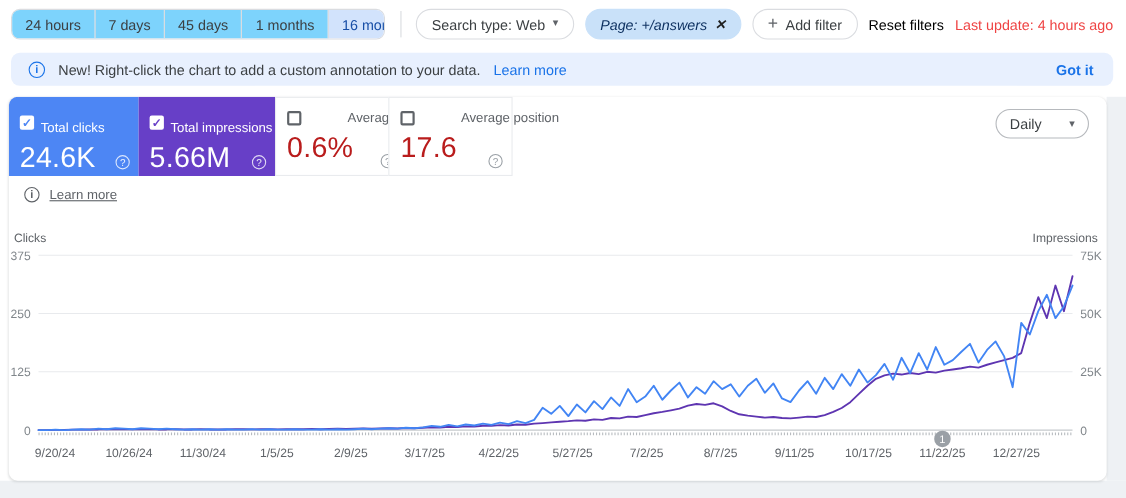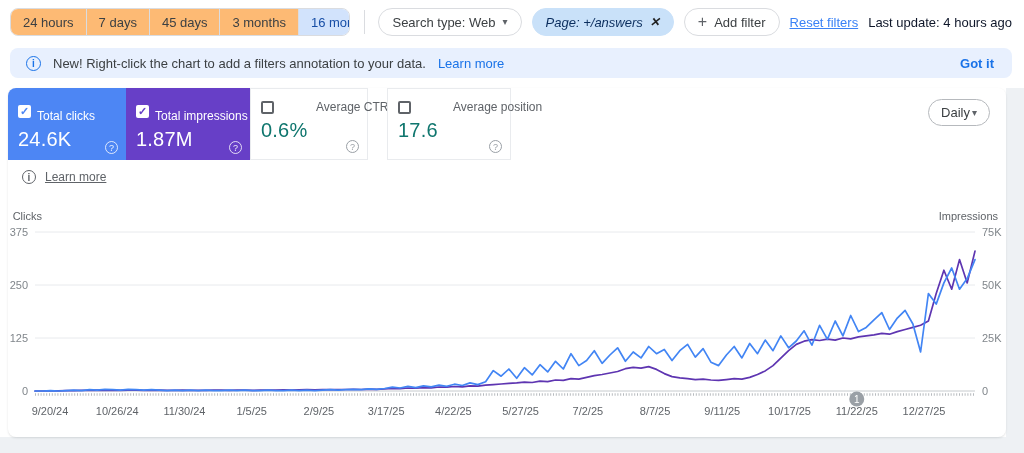--- a/index.html
+++ b/index.html
@@ -9,32 +9,32 @@
 
   
   .bg-right  { position:absolute; left:1006px; top:88px; width:18px; height:349px; background:#eef1f4; }
   .bg-bottom { position:absolute; left:0; top:437px; width:1024px; height:16px; background:#eef1f4; }
 
   
   .topbar { position:absolute; left:0; top:0; width:1024px; height:44px; background:#fff;
     display:flex; align-items:center; padding:0 12px 0 10px; gap:10px; }
   .seg { display:inline-flex; border:1px solid #dadce0; border-radius:8px; overflow:hidden; height:28px; }
   .seg-item { display:flex; align-items:center; gap:5px; padding:0 12px; font-size:13px; color:#3c4043;
-    border-left:1px solid #dadce0; cursor:pointer; background:#fdba74; white-space:nowrap; }
+    border-left:1px solid #dadce0; cursor:pointer; background:#7dd3fc; white-space:nowrap; }
   .seg-item:first-child { border-left:none; }
   .seg-item.selected { background:#d2e3fc; color:#174ea6; font-weight:500; }
   .caret { font-size:10px; color:#5f6368; line-height:1; }
   .vdiv { width:1px; height:24px; background:#dadce0; margin:0 4px; }
   .chip { display:flex; align-items:center; gap:7px; height:28px; padding:0 13px; border:1px solid #dadce0;
     border-radius:16px; font-size:13px; color:#3c4043; background:#fff; white-space:nowrap; cursor:pointer; }
   .chip.blue { background:#c9e1f9; border-color:#c9e1f9; color:#0b2e5e; font-weight:500;font-style:italic; }
   .chip .x { font-size:12px; color:#1f1f1f; font-weight:700; }
   .chip .plus { font-size:16px; color:#5f6368; line-height:1; }
-  .link { font-size:13px; color:#3b82f6; font-weight:500; cursor:pointer; white-space:nowrap;text-decoration:underline; }
-  .last-update { margin-left:auto; font-size:13px; color:#0f172a; white-space:nowrap;text-align:center; }
+  .link { font-size:13px; color:#000000; font-weight:500; cursor:pointer; white-space:nowrap; }
+  .last-update { margin-left:auto; font-size:13px; color:#ef4444; white-space:nowrap;text-align:center; }
 
   
   .banner { position:absolute; left:10px; top:48px; width:1002px; height:30px; background:#e8f0fe;
     border-radius:8px; display:flex; align-items:center; padding:0 18px 0 16px; gap:12px; font-size:13px; }
   .info-i { width:15px; height:15px; border:1.5px solid #1a73e8; border-radius:50%; color:#1a73e8;
     font-size:10px; font-weight:700; display:flex; align-items:center; justify-content:center; flex:none; }
   .banner .txt { color:#3c4043; }
   .banner .lm { color:#1a73e8; cursor:pointer; }
   .banner .gotit { margin-left:auto; color:#1a73e8; font-weight:600; cursor:pointer;text-align:center; }
 
@@ -44,30 +44,30 @@
 
   .tile { position:absolute; top:0; height:72px; cursor:pointer; }
   .tile.white { background:#fff; border:1px solid #e9ebee; }
   .tile .lrow { display:flex; align-items:center; gap:6px; margin:11px 0 5px 10px; }
   .cb { width:13px; height:13px; border-radius:2px; flex:none; display:flex; align-items:center; justify-content:center; }
   .cb.checked { background:#fff; font-size:11px; font-weight:700; }
   .cb.empty { border:2px solid #5f6368; background:transparent; }
   .tile .lbl { font-size:12px; font-weight:500; white-space:nowrap; }
   .tile.colored .lbl { color:#fff;margin-top:10px; }
   .tile.white .lbl { color:#5f6368; font-weight:400;margin-left:36px; }
-  .tile .val { margin-left:10px; font-size:20px; letter-spacing:.2px; }
+  .tile .val { margin-left:10px; font-size:26px; letter-spacing:.2px; }
   .tile.colored .val { color:#fff; }
-  .tile.white .val { color:#0f766e; }
+  .tile.white .val { color:#b91c1c; }
   .help { position:absolute; right:8px; bottom:6px; width:13px; height:13px; border-radius:50%;
     font-size:9px; display:flex; align-items:center; justify-content:center; }
   .tile.colored .help { border:1px solid rgba(255,255,255,.8); color:rgba(255,255,255,.9); }
   .tile.white .help { border:1px solid #9aa0a6; color:#9aa0a6; }
 
   .daily-btn { position:absolute; right:16px; top:11px; height:27px; padding:0 12px; border:1px solid #b6b9bd;
-    border-radius:14px; background:#fff; display:flex; align-items:center; gap:2px; font-size:13px;
+    border-radius:14px; background:#fff; display:flex; align-items:center; gap:25px; font-size:13px;
     color:#3c4043; cursor:pointer; }
 
   .note { position:absolute; left:14px; top:82px; display:flex; align-items:center; gap:9px; font-size:12px; color:#3c4043; }
   .note .info-i { border-color:#5f6368; color:#5f6368; width:14px; height:14px; }
   .note .lm { color:#5f6368; text-decoration:underline; cursor:pointer; }
 
   svg text { font-family:"Liberation Sans", sans-serif; }
 </style>
 </head>
 <body>
@@ -81,21 +81,21 @@
       <div class="seg-item">
           <span>24 hours</span>
         </div>
       <div class="seg-item">
           <span>7 days</span>
         </div>
       <div class="seg-item">
           <span>45 days</span>
         </div>
       <div class="seg-item">
-          <span>3 months</span>
+          <span>1 months</span>
         </div>
       <div class="seg-item selected">
         <span>16 months</span>
 
       </div>
     </div>
 
     <div class="vdiv"></div>
 
     <div class="chip">
@@ -113,55 +113,55 @@
       <span>Add filter</span>
     </div>
 
     <span class="link">Reset filters</span>
 
     <span class="last-update">Last update: 4 hours ago</span>
   </div>
 
   <div class="banner">
     <span class="info-i">i</span>
-    <span class="txt">New! Right-click the chart to add a filters annotation to your data.</span>
+    <span class="txt">New! Right-click the chart to add a custom annotation to your data.</span>
     <span class="lm">Learn more</span>
     <span class="gotit">Got it</span>
   </div>
 
   <div class="panel">
 
     <div class="tile colored" style="left: 0px; width: 118px; background: rgb(77, 134, 244);">
       <div class="lrow">
         <span class="cb checked" style="color:#4d86f4;">✓</span>
         <span class="lbl">Total clicks</span>
       </div>
       <div class="val">24.6K</div>
       <span class="help">?</span>
     </div>
 
     <div class="tile colored" style="left: 118px; width: 124px; background: rgb(103, 63, 199);">
       <div class="lrow">
         <span class="cb checked" style="color:#673fc7;">✓</span>
         <span class="lbl">Total impressions</span>
       </div>
-      <div class="val">1.87M</div>
+      <div class="val">5.66M</div>
       <span class="help">?</span>
     </div>
 
     <div class="tile white" style="left:242px; width:118px;">
       <div class="lrow">
         <span class="cb empty"></span>
         <span class="lbl">Average CTR</span>
       </div>
       <div class="val">0.6%</div>
       <span class="help">?</span>
     </div>
 
-    <div class="tile white" style="left:379px; width:124px;">
+    <div class="tile white" style="left:345px; width:113px;">
       <div class="lrow">
         <span class="cb empty"></span>
         <span class="lbl">Average position</span>
       </div>
       <div class="val">17.6</div>
       <span class="help">?</span>
     </div>
 
     <div class="daily-btn">
       <span>Daily</span>

